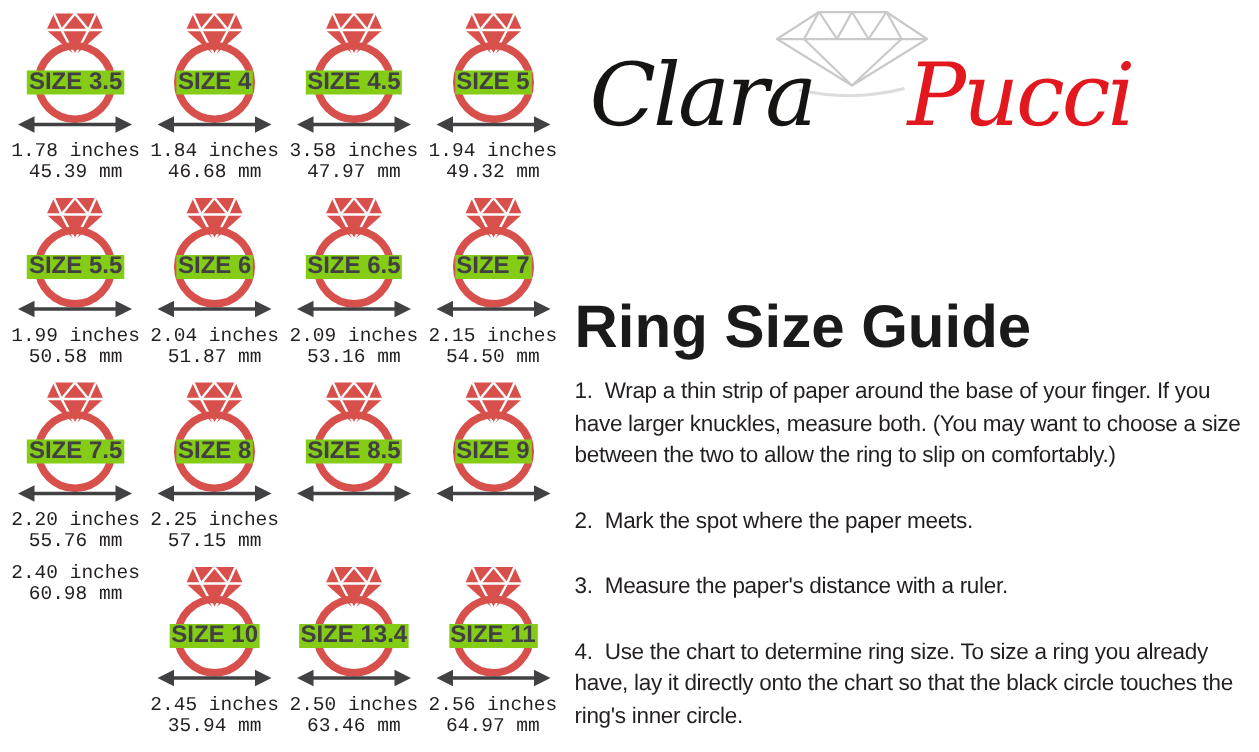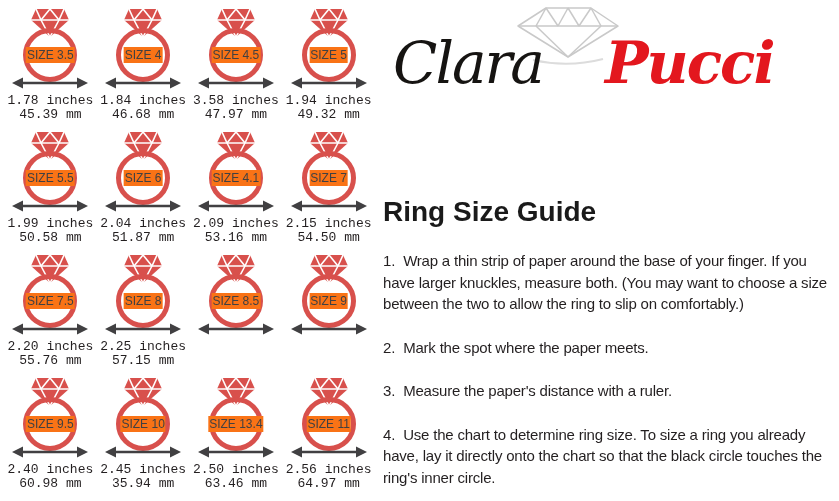--- a/index.html
+++ b/index.html
@@ -29,26 +29,27 @@
     align-items: center;
     justify-content: flex-start;
   }
   .ring-box { position: relative; width: 80px; height: 88px; }
   .ring-box svg { display: block; }
   .ring-label {
     position: absolute;
     top: 42px;
     left: 50%;
     transform: translateX(-50%);
-    background: #f97316;
-    font-size: 12px;
+    background: #84cc16;
+    font-size: 16px;
     color: #414042;
     white-space: nowrap;
     padding: 0 1px;
     line-height: 16px;
+    font-weight: bold;
   }
   .measure {
     margin-top: 1px;
     text-align: center;
     font-size: 13px;
     line-height: 14px;
     color: #231f20;
     font-family: Liberation Mono, monospace;
   }
   .measure span { display: block; }
@@ -70,30 +71,30 @@
   .logo-word {
     position: absolute;
     font-family: "DejaVu Serif", serif;
     font-style: italic;
     font-size: 58px;
     line-height: 1;
     letter-spacing: -2px;
     z-index: 2;
   }
   .logo-clara { left: 2px; top: 34px; color: #161412; }
-  .logo-pucci { left: 214px; top: 34px; color: #e3171e; font-weight: bold; }
+  .logo-pucci { left: 214px; top: 34px; color: #e3171e; }
   .logo-diamond { position: absolute; left: 124px; top: 4px; z-index: 1; }
   .logo-diamond svg { display: block; }
   .gem-line { stroke: #c9c9c9; stroke-width: 1.5; fill: none; stroke-linejoin: round; }
   .gem-swoosh { stroke: #dcdcdc; stroke-width: 2; fill: none; }
 
   .guide-title {
     position: absolute;
     left: 8px; top: 196px;
-    font-size: 28px;
+    font-size: 40px;
     font-weight: bold;
     color: #1a1a1a;
     letter-spacing: 0;
   }
 
   .steps { position: absolute; left: 8px; top: 250px; width: 458px; }
   .step {
     font-size: 15px;
     line-height: 21.5px;
     letter-spacing: -0.2px;
@@ -289,21 +290,21 @@
           <line class="diamond-line" x1="54" y1="4" x2="49" y2="15"></line>
           <line class="diamond-line" x1="31" y1="15" x2="40" y2="32"></line>
           <line class="diamond-line" x1="49" y1="15" x2="40" y2="32"></line>
 
           <circle class="ring-stroke" cx="40" cy="50" r="24.5"></circle>
 
           <line class="arrow-line" x1="6" y1="78" x2="74" y2="78"></line>
           <polygon class="arrow-head" points="2,78 13,72.5 13,83.5"></polygon>
           <polygon class="arrow-head" points="78,78 67,72.5 67,83.5"></polygon>
         </svg>
-        <span class="ring-label">SIZE 4.1</span>
+        <span class="ring-label">SIZE 6.5</span>
       </div>
       <div class="measure">
         <span>2.09 inches</span>
         <span>53.16 mm</span>
       </div>
     </div>
 
     <div class="ring-cell">
       <div class="ring-box">
         <svg width="80" height="88" viewBox="0 0 80 88">
@@ -430,41 +431,20 @@
 
           <line class="arrow-line" x1="6" y1="78" x2="74" y2="78"></line>
           <polygon class="arrow-head" points="2,78 13,72.5 13,83.5"></polygon>
           <polygon class="arrow-head" points="78,78 67,72.5 67,83.5"></polygon>
         </svg>
         <span class="ring-label">SIZE 9</span>
       </div>
     </div>
 
     <div class="ring-cell">
-      <div class="ring-box">
-        <svg width="80" height="88" viewBox="0 0 80 88">
-
-          <polygon class="diamond-fill" points="26,4 54,4 59,15 21,15"></polygon>
-          <polygon class="diamond-fill" points="21,15 59,15 40,32"></polygon>
-          <line class="diamond-line" x1="21" y1="15" x2="59" y2="15"></line>
-          <line class="diamond-line" x1="26" y1="4" x2="31" y2="15"></line>
-          <line class="diamond-line" x1="40" y1="4" x2="31" y2="15"></line>
-          <line class="diamond-line" x1="40" y1="4" x2="49" y2="15"></line>
-          <line class="diamond-line" x1="54" y1="4" x2="49" y2="15"></line>
-          <line class="diamond-line" x1="31" y1="15" x2="40" y2="32"></line>
-          <line class="diamond-line" x1="49" y1="15" x2="40" y2="32"></line>
-
-          <circle class="ring-stroke" cx="40" cy="50" r="24.5"></circle>
-
-          <line class="arrow-line" x1="6" y1="78" x2="74" y2="78"></line>
-          <polygon class="arrow-head" points="2,78 13,72.5 13,83.5"></polygon>
-          <polygon class="arrow-head" points="78,78 67,72.5 67,83.5"></polygon>
-        </svg>
-        <span class="ring-label">SIZE 9.5</span>
-      </div>
       <div class="measure">
         <span>2.40 inches</span>
         <span>60.98 mm</span>
       </div>
     </div>
 
     <div class="ring-cell">
       <div class="ring-box">
         <svg width="80" height="88" viewBox="0 0 80 88">
 

